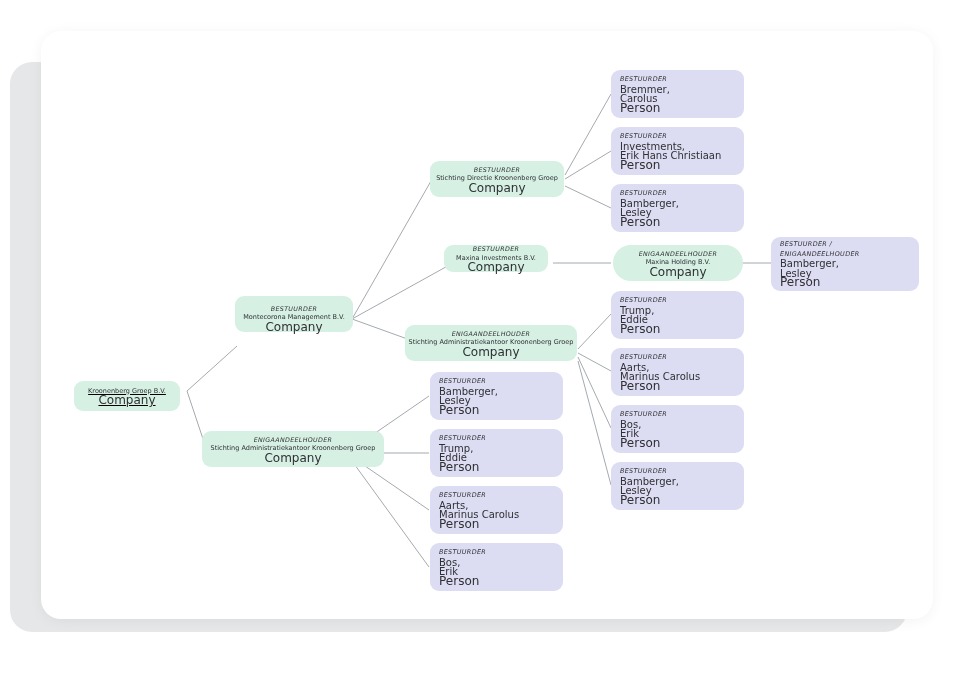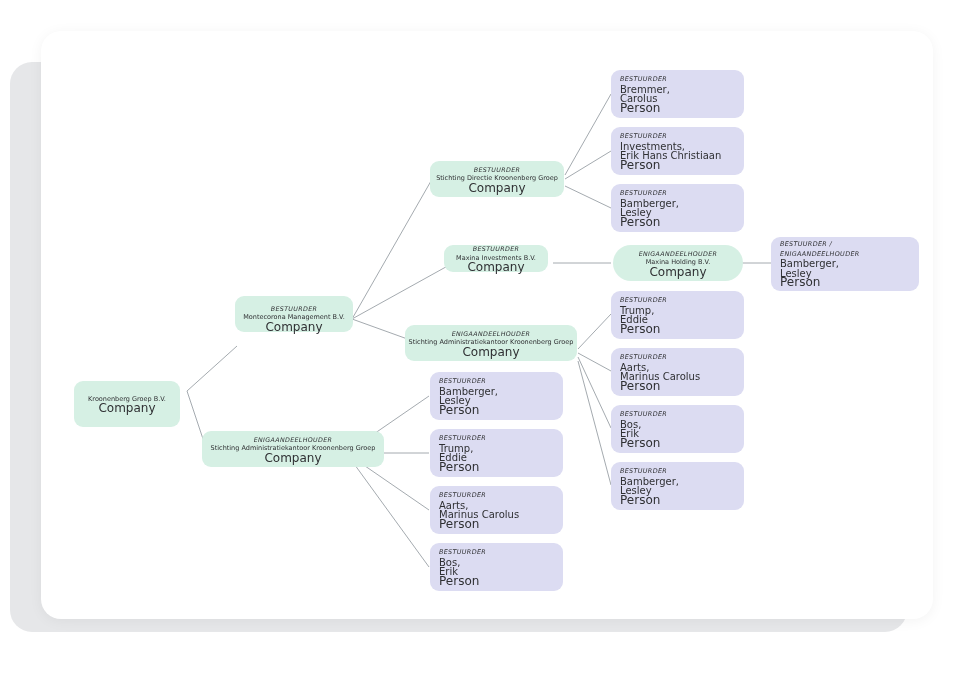--- a/index.html
+++ b/index.html
@@ -80,21 +80,21 @@
     <path class="edge" d="M 537 322 L 570 340"></path>
     <path class="edge" d="M 537 326 L 570 397"></path>
     <path class="edge" d="M 537 330 L 570 454"></path>
 
     <path class="edge" d="M 311 418 L 388 365"></path>
     <path class="edge" d="M 311 422 L 388 422"></path>
     <path class="edge" d="M 311 426 L 388 479"></path>
     <path class="edge" d="M 311 430 L 388 536"></path>
   </svg>
 
-  <div class="node company" style="left:74px;top:381px;width:106px;height:46px;">
+  <div class="node company" style="left:74px;top:381px;width:106px;height:30px;text-decoration:underline;">
     <span class="nm">Kroonenberg Groep B.V.</span>
     <span class="kind">Company</span>
   </div>
 
   <div class="node company" style="left:235px;top:296px;width:118px;height:36px;justify-content:flex-end;">
     <span class="role">BESTUURDER</span>
     <span class="nm">Montecorona Management B.V.</span>
     <span class="kind">Company</span>
   </div>
 

